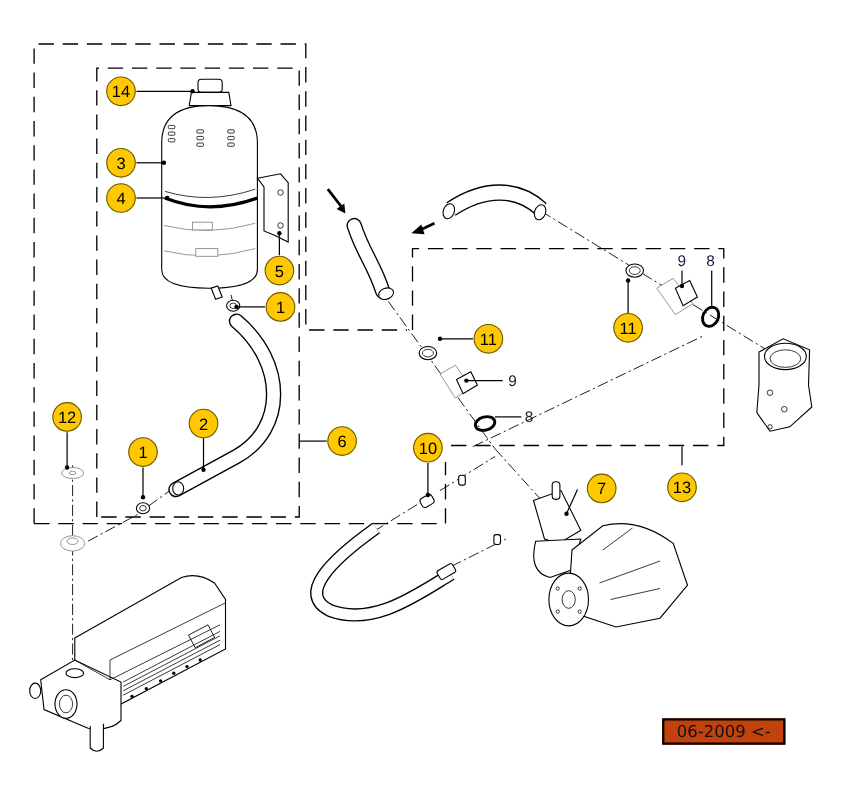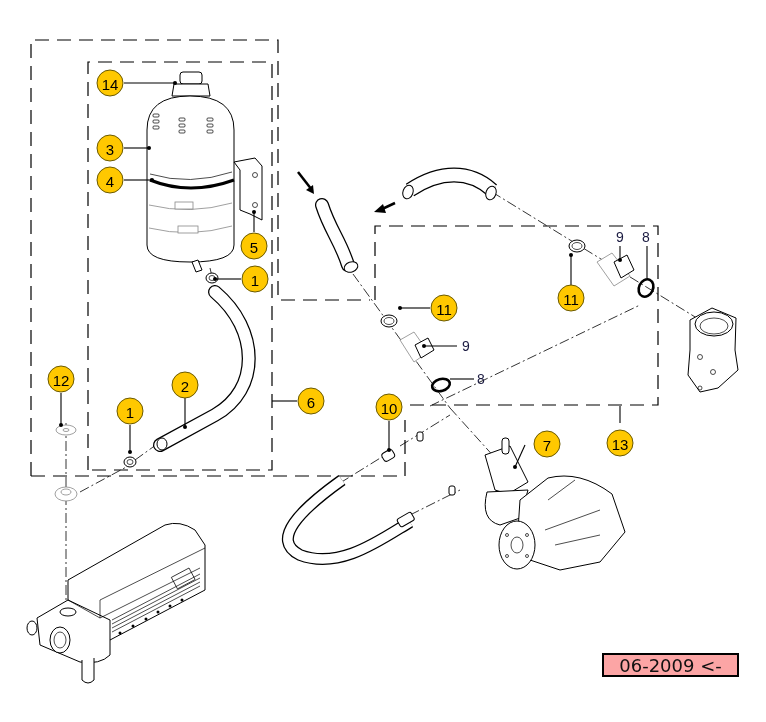--- a/index.html
+++ b/index.html
@@ -10,24 +10,24 @@
   .part { fill: #fff; stroke: #000; stroke-width: 1; }
   .partlight { fill: #fff; stroke: #888; stroke-width: 0.8; }
   .thin { fill: none; stroke: #000; stroke-width: 0.7; }
   .leader { stroke: #000; stroke-width: 1.1; fill: none; }
   .dot { fill: #000; }
   .callout circle { fill: #ffc800; stroke: #6b5a00; stroke-width: 1; }
   .callout text { font-family: "Liberation Sans", sans-serif; font-size: 15px; fill: #000; text-anchor: middle; dominant-baseline: central; }
   .plain-label { font-family: "Liberation Sans", sans-serif; font-size: 14px; fill: #1a1a40; dominant-baseline: central; }
   .oring { fill: none; stroke: #000; stroke-width: 2.6; }
   #date-stamp {
-    position: absolute; left: 602px; top: 653px; width: 137px; height: 24px;
+    position: absolute; left: 602px; top: 653px; width: 112px; height: 24px;
     border: 2px solid #000; box-sizing: border-box;
-    font-family: "DejaVu Sans", sans-serif; font-size: 18px; color: #111;
-    display: flex; align-items: center; justify-content: center; background: #fca5a5;
+    font-family: "DejaVu Sans", sans-serif; font-size: 15px; color: #111;
+    display: flex; align-items: center; justify-content: center; background: #c2410c;
   }
 </style>
 </head>
 <body>
 
 <svg id="diagram" viewBox="0 0 766 722" xmlns="http://www.w3.org/2000/svg">
 
   <g>
 
     <path class="frame" d="M 31 476 L 31 40 L 278 40 L 278 300 L 370 300"></path>

